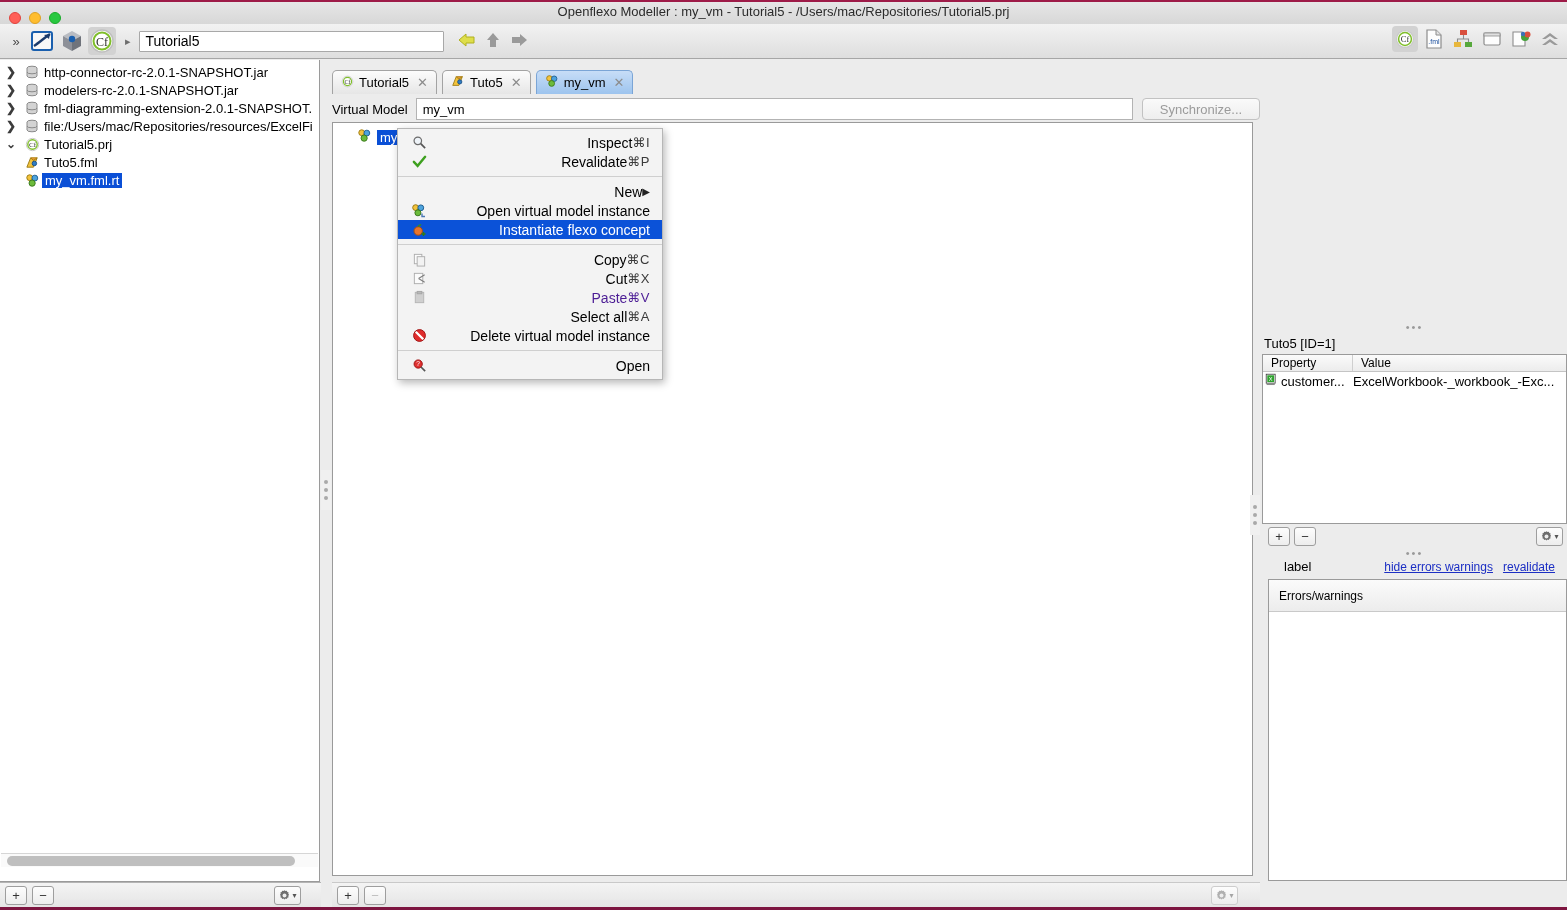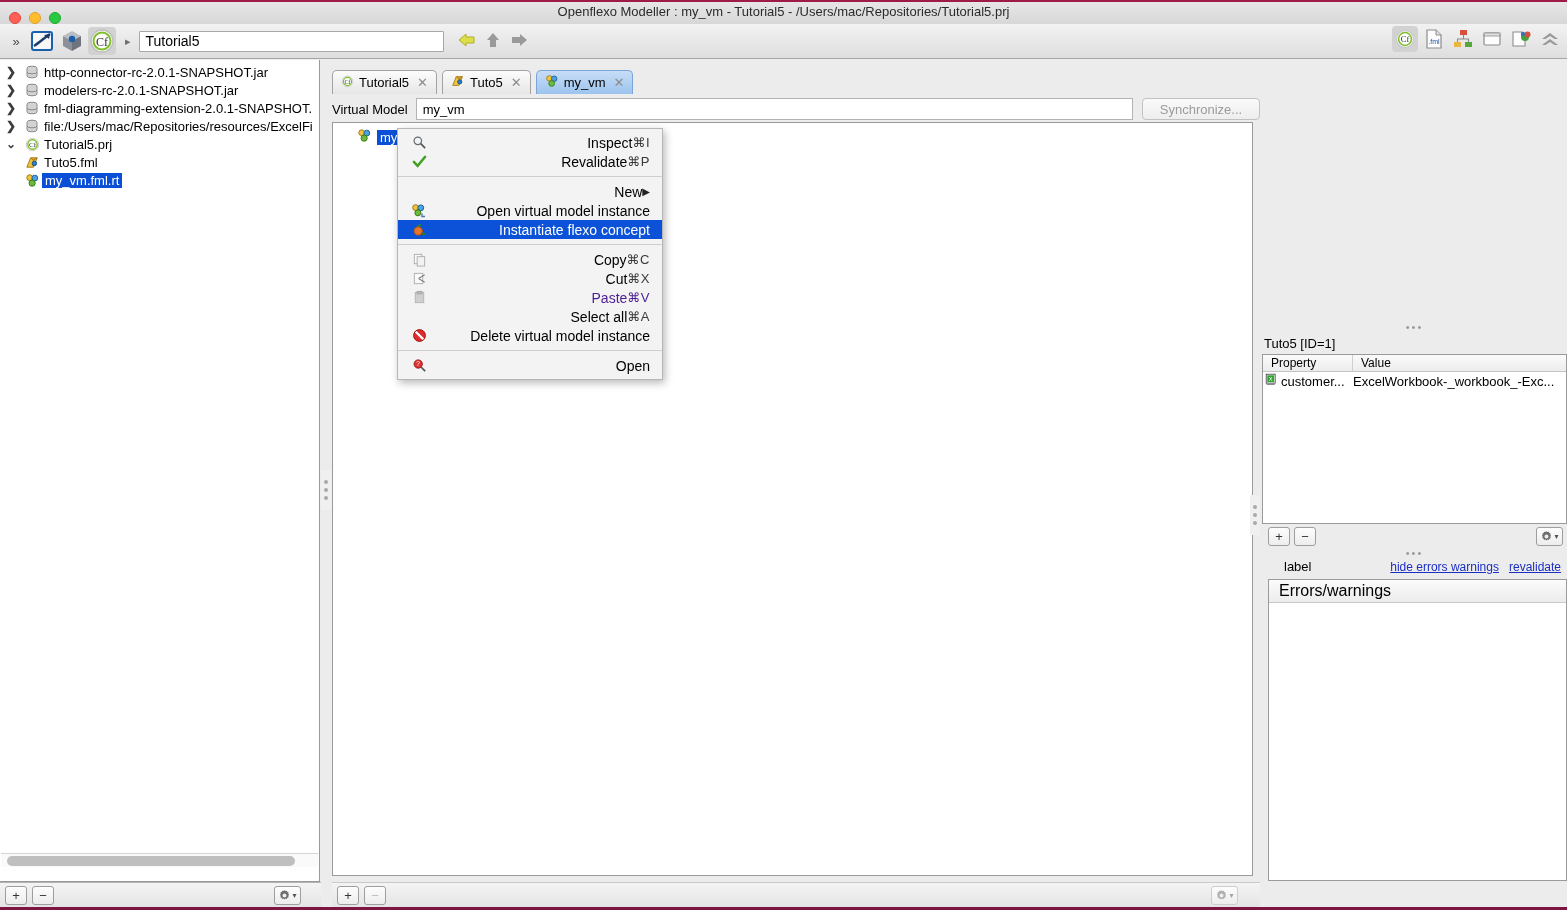--- a/index.html
+++ b/index.html
@@ -128,24 +128,24 @@
     border-bottom:1px solid #c4c4c4;font-size:12px;}
   .tblhead .th{padding-left:8px;display:flex;align-items:center;border-right:1px solid #cfcfcf;}
   .tblrow{height:18px;display:flex;align-items:center;font-size:13px;justify-content:space-between;}
   .tblrow .c1{width:90px;display:flex;align-items:center;gap:3px;padding-left:2px;}
   .tblrow .c2{flex:1;}
   .panel-toolbar{height:24px;display:flex;align-items:center;position:relative;}
   .panel-toolbar .sqbtn{margin-left:4px;}
   .panel-toolbar .gear-r{position:absolute;right:4px;}
   .lbl-row{height:17px;display:flex;align-items:center;position:relative;font-size:13px;}
   .lbl-it{}
-  .links{position:absolute;right:6px;display:flex;gap:10px;}
+  .links{position:absolute;right:12px;display:flex;gap:10px;}
   .links a{color:#1c2fc4;text-decoration:underline;font-size:12px;}
   .errbox{background:#fff;border:1px solid #9a9a9a;}
-  .errhead{height:23px;display:flex;align-items:center;padding-left:10px;font-size:16px;
+  .errhead{height:32px;display:flex;align-items:center;padding-left:10px;font-size:12px;
     background:linear-gradient(to bottom,#fbfbfb,#ececec);border-bottom:1px solid #c9c9c9;}
   .bot-accent{position:absolute;left:0;bottom:0;width:1567px;height:3px;background:#7d1540;}
 </style>
 </head>
 <body>
 
 <div id="app">
 
   <div class="titlebar">
     <div class="top-accent"></div>

